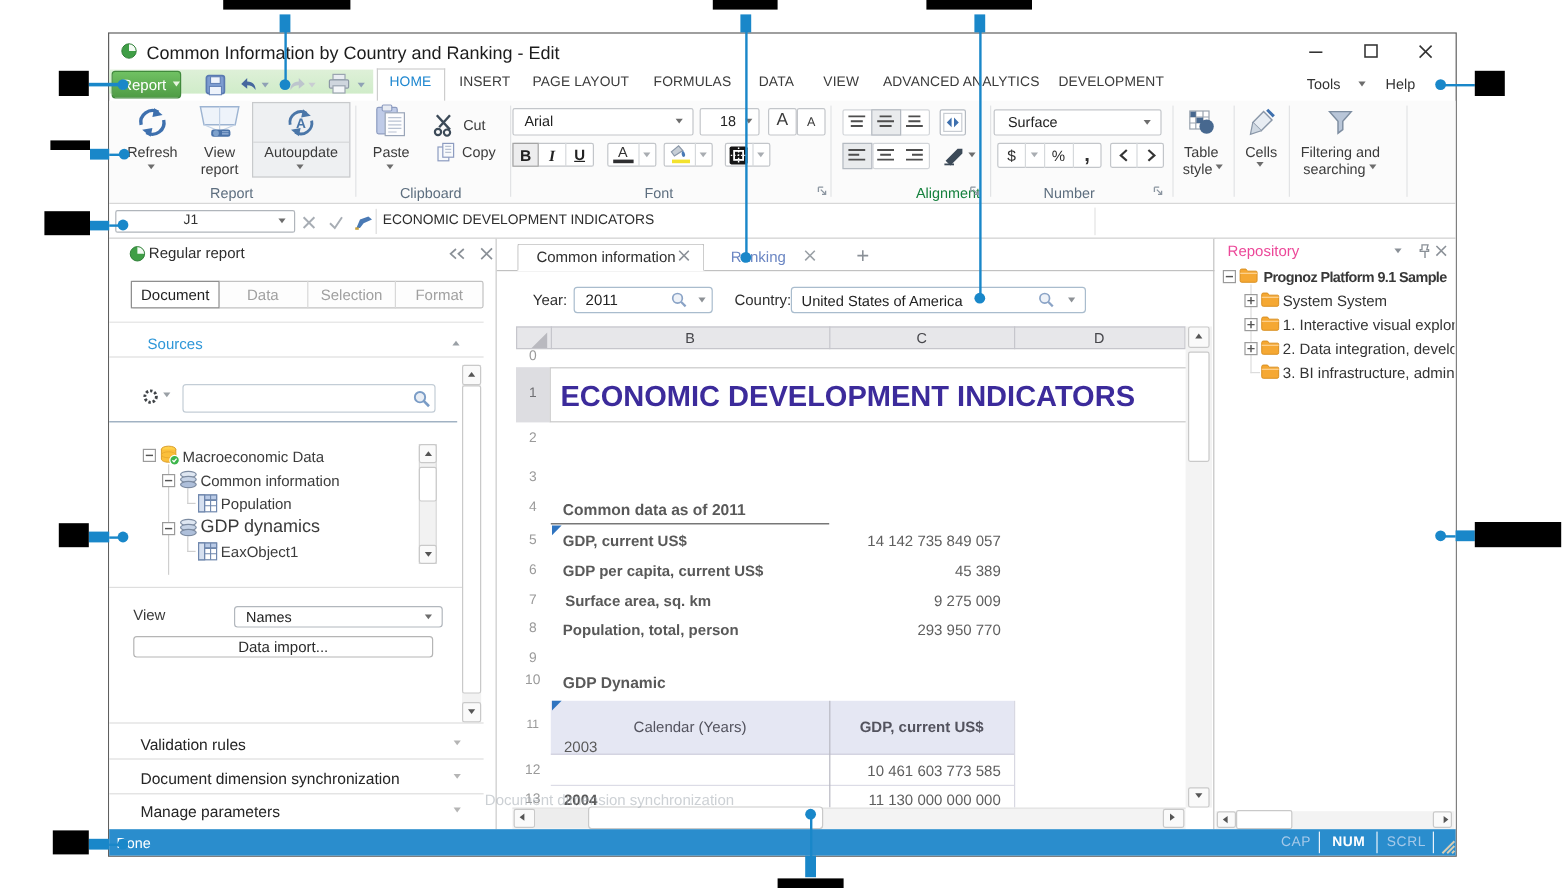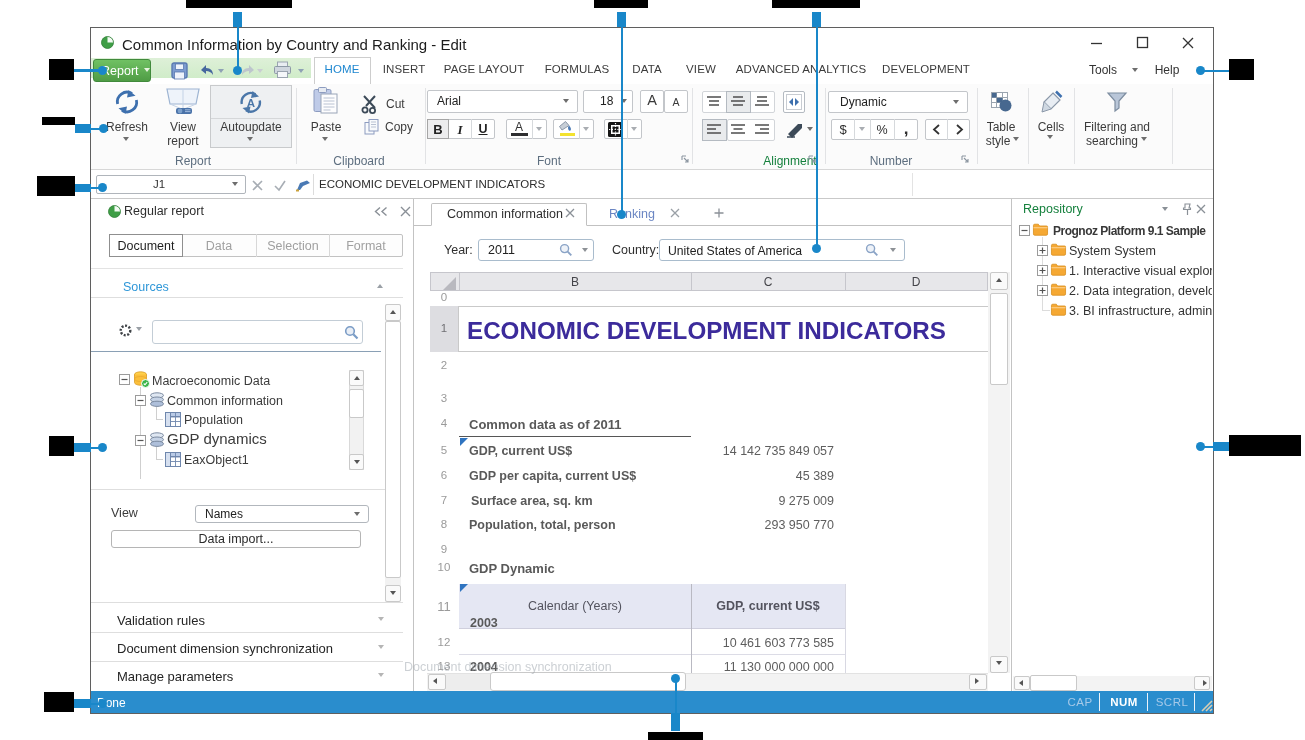--- a/index.html
+++ b/index.html
@@ -209,21 +209,21 @@
  <path d="M2 12 L12 2 L16 6 L6 16 Z M12 2 L16 2 L16 6" fill="#3c4a58"></path>
  <path d="M1 15 h8" stroke="#3c4a58" stroke-width="1.5"></path>
 </svg>
 <div class="dar" style="left:807px;top:127px"></div>
 <div class="t c" style="left:790px;top:154px;color:#15803d">Alignment</div>
 <svg class="a" style="left:808px;top:155px" width="9" height="9" viewBox="0 0 9 9">
  <path d="M1 1 h4 M1 1 v4 M3 3 l4 4 M7 4 v3 h-3" stroke="#8b95a0" stroke-width="1.1" fill="none"></path>
 </svg>
 
 <div class="bx" style="left:828px;top:91px;width:140px;height:22px"></div>
-<div class="t" style="left:840px;top:95px;color:#222">Dynamic</div>
+<div class="t" style="left:840px;top:95px;color:#222">Surface</div>
 <div class="dar" style="left:953px;top:100px"></div>
 <div class="bx" style="left:831px;top:119px;width:87px;height:21px"></div>
 <div class="vsep" style="left:854px;top:119px;height:21px;background:#d6d9dc"></div>
 <div class="vsep" style="left:870px;top:119px;height:21px;background:#d6d9dc"></div>
 <div class="vsep" style="left:894px;top:119px;height:21px;background:#d6d9dc"></div>
 <div class="t c" style="left:843px;top:122px;font-size:13px;color:#2e2e2e">$</div>
 <div class="dar" style="left:859px;top:127px;border-top-color:#a9adb2"></div>
 <div class="t c" style="left:882px;top:123px;font-size:12.5px;color:#2e2e2e">%</div>
 <div class="t c" style="left:906px;top:119px;font-size:17px;font-weight:bold;color:#2e2e2e">,</div>
 <div class="bx" style="left:925px;top:119px;width:45px;height:21px"></div>
@@ -440,21 +440,21 @@
 <div class="t c" style="left:444px;top:322px;font-size:11.5px;color:#707074">1</div>
 <div class="t c" style="left:444px;top:359px;font-size:11.5px;color:#9a9a9a">2</div>
 <div class="t c" style="left:444px;top:392px;font-size:11.5px;color:#9a9a9a">3</div>
 <div class="t c" style="left:444px;top:417px;font-size:11.5px;color:#9a9a9a">4</div>
 <div class="t c" style="left:444px;top:444px;font-size:11.5px;color:#9a9a9a">5</div>
 <div class="t c" style="left:444px;top:469px;font-size:11.5px;color:#9a9a9a">6</div>
 <div class="t c" style="left:444px;top:494px;font-size:11.5px;color:#9a9a9a">7</div>
 <div class="t c" style="left:444px;top:518px;font-size:11.5px;color:#9a9a9a">8</div>
 <div class="t c" style="left:444px;top:543px;font-size:11.5px;color:#9a9a9a">9</div>
 <div class="t c" style="left:444px;top:561px;font-size:11.5px;color:#9a9a9a">10</div>
-<div class="t c" style="left:444px;top:599px;font-size:13px;color:#9a9a9a">11</div>
+<div class="t c" style="left:444px;top:599px;font-size:10px;color:#9a9a9a">11</div>
 <div class="t c" style="left:444px;top:636px;font-size:11.5px;color:#9a9a9a">12</div>
 <div class="t c" style="left:444px;top:660px;font-size:11.5px;color:#9a9a9a">13</div>
 
 <div class="a" style="left:458px;top:306px;width:534px;height:46px;border:1px solid #c9c9c9;background:#fff"></div>
 <div class="t" style="left:467px;top:317px;font-size:24.2px;font-weight:bold;color:#3c2b9b">ECONOMIC DEVELOPMENT INDICATORS</div>
 
 <div class="t" style="left:469px;top:417px;font-size:13px;font-weight:bold;color:#595959">Common data as of 2011</div>
 <div class="a" style="left:459px;top:436px;width:232px;height:1.2px;background:#565656"></div>
 <div class="a" style="left:460px;top:438px;width:0;height:0;border-left:8px solid #2f74c0;border-bottom:8px solid transparent"></div>
 <div class="t" style="left:469px;top:444px;font-size:12.5px;font-weight:bold;color:#595959">GDP, current US$</div>
@@ -463,21 +463,21 @@
 <div class="t" style="right:471px;top:469px;font-size:12.5px;color:#5e5e5e">45 389</div>
 <div class="t" style="left:471px;top:494px;font-size:12.5px;font-weight:bold;color:#595959">Surface area, sq. km</div>
 <div class="t" style="right:471px;top:494px;font-size:12.5px;color:#5e5e5e">9 275 009</div>
 <div class="t" style="left:469px;top:518px;font-size:12.5px;font-weight:bold;color:#595959">Population, total, person</div>
 <div class="t" style="right:471px;top:518px;font-size:12.5px;color:#5e5e5e">293 950 770</div>
 <div class="t" style="left:469px;top:561px;font-size:13px;font-weight:bold;color:#595959">GDP Dynamic</div>
 <div class="a" style="left:459px;top:584px;width:386px;height:45px;background:#e5e7f3;border-bottom:1px solid #cfcfdd"></div>
 <div class="a" style="left:460px;top:584px;width:0;height:0;border-left:8px solid #2f74c0;border-bottom:8px solid transparent"></div>
 <div class="t c" style="left:575px;top:599px;font-size:12.5px;font-weight:normal;color:#53535e">Calendar (Years)</div>
 <div class="t c" style="left:768px;top:599px;font-size:12.5px;font-weight:bold;color:#53535e">GDP, current US$</div>
-<div class="t" style="left:470px;top:616px;font-size:12.5px;font-weight:bold;color:#595959">2003</div>
+<div class="t" style="left:470px;top:616px;font-size:12.5px;font-weight:normal;color:#595959">2003</div>
 <div class="t" style="right:471px;top:636px;font-size:12.5px;color:#5e5e5e">10 461 603 773 585</div>
 <div class="a" style="left:459px;top:654px;width:386px;height:1px;background:#dcdce6"></div>
 <div class="a" style="left:691px;top:584px;width:1px;height:89px;background:#b9b9c2"></div>
 <div class="a" style="left:845px;top:584px;width:1px;height:89px;background:#d8d8e2"></div>
 <div class="t" style="left:470px;top:660px;font-size:12.5px;font-weight:bold;color:#595959">2004</div>
 <div class="t" style="right:471px;top:660px;font-size:12.5px;color:#5e5e5e">11 130 000 000 000</div>
 
 <div class="a" style="left:988px;top:272px;width:22px;height:401px;background:#f3f3f3"></div>
 <div class="a" style="left:990px;top:272px;width:18px;height:18px;background:#fafafa;border:1px solid #c9c9c9;border-radius:2px"></div>
 <div class="a" style="left:996px;top:278px;width:0;height:0;border-left:3.5px solid transparent;border-right:3.5px solid transparent;border-bottom:4.5px solid #555"></div>
@@ -488,21 +488,21 @@
 <div class="a" style="left:427px;top:673px;width:561px;height:18px;background:#f3f3f3;border-top:1px solid #e2e2e2"></div>
 <div class="a" style="left:428px;top:674px;width:18px;height:16px;background:#fafafa;border:1px solid #c9c9c9;border-radius:2px"></div>
 <div class="a" style="left:433px;top:678px;width:0;height:0;border-top:3.5px solid transparent;border-bottom:3.5px solid transparent;border-right:4.5px solid #555"></div>
 <div class="a" style="left:446px;top:674px;width:44px;height:16px;background:#ededed"></div>
 <div class="a" style="left:490px;top:672px;width:196px;height:19px;background:#fff;border:1px solid #c9c9c9;border-radius:3px"></div>
 <div class="a" style="left:969px;top:674px;width:18px;height:16px;background:#fafafa;border:1px solid #c9c9c9;border-radius:2px"></div>
 <div class="a" style="left:975px;top:678px;width:0;height:0;border-top:3.5px solid transparent;border-bottom:3.5px solid transparent;border-left:4.5px solid #555"></div>
 <div class="t" style="left:404px;top:660px;font-size:12.5px;color:#9aa2aa;opacity:.5;z-index:5">Document dimension synchronization</div>
 
 <div class="a" style="left:1013px;top:199px;width:200px;height:492px;background:#fff;overflow:hidden"></div>
-<div class="t" style="left:1023px;top:202px;font-size:12.5px;color:#15803d">Repository</div>
+<div class="t" style="left:1023px;top:202px;font-size:12.5px;color:#ec4899">Repository</div>
 <div class="dar" style="left:1162px;top:207px;border-top-color:#8a9097"></div>
 <svg class="a" style="left:1182px;top:203px" width="11" height="13" viewBox="0 0 11 13">
  <path d="M3 1 h5 l-1 4 h1.5 l0 1.5 h-7 l0 -1.5 h1.5 Z" fill="none" stroke="#8a9097" stroke-width="1.1"></path>
  <path d="M5.5 6.5 v5.5" stroke="#8a9097" stroke-width="1.2"></path>
 </svg>
 <svg class="a" style="left:1196px;top:204px" width="10" height="10" viewBox="0 0 10 10">
  <path d="M1 1 L9 9 M9 1 L1 9" stroke="#8a9097" stroke-width="1.3"></path>
 </svg>
 <div class="a" style="left:1042px;top:237px;width:1px;height:74px;background:#dcdcdc"></div>
 <svg class="a" style="left:1019px;top:225px" width="11" height="11" viewBox="0 0 11 11">

